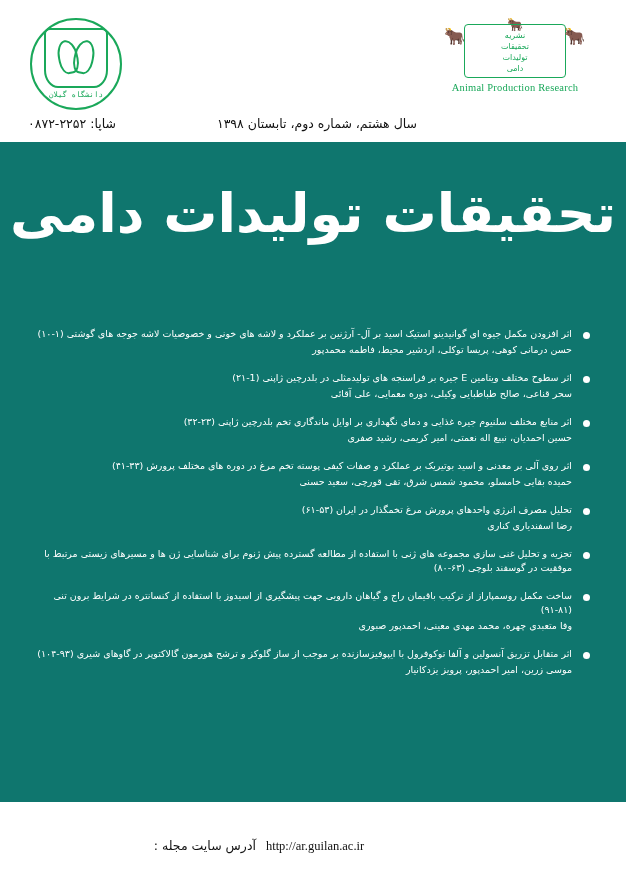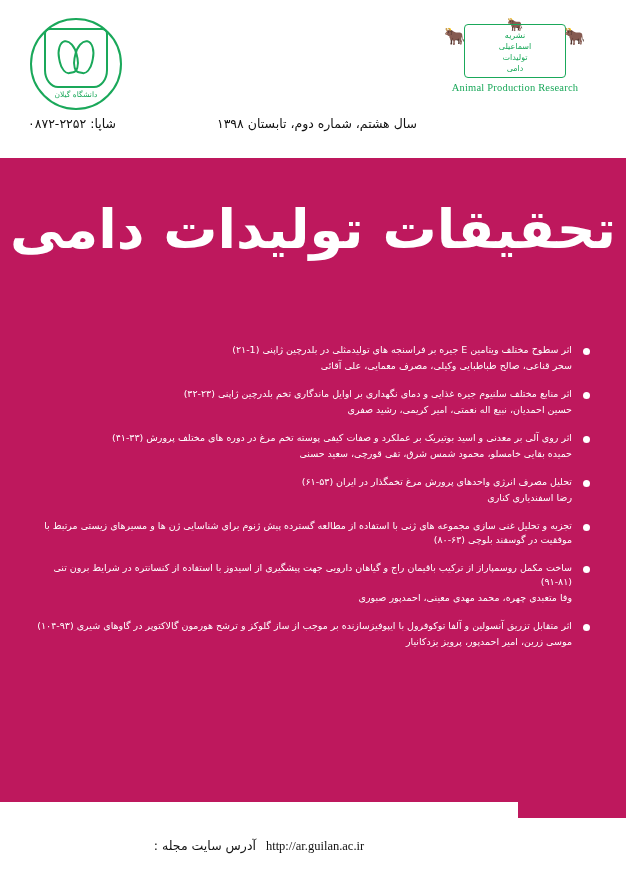--- a/index.html
+++ b/index.html
@@ -65,20 +65,21 @@
     transform: rotate(12deg);
   }
   .uni-logo .caption {
     position: absolute;
     left: 0; top: 72px;
     width: 92px;
     text-align: center;
     font-size: 7.5px;
     color: #1aa85a;
     letter-spacing: .3px;
+    font-family: Liberation Mono, monospace;
   }
 
   
   .journal-logo {
     position: absolute;
     right: 26px; top: 20px;
     width: 170px; height: 92px;
     text-align: center;
   }
   .journal-logo .jbox {
@@ -129,24 +130,24 @@
     left: 28px;
     top: 116px;
     font-size: 12.5px;
     color: #111;
     direction: rtl;
   }
 
   
   .green-block {
     position: absolute;
-    left: 0; top: 158px;
+    left: 0; top: 142px;
     width: 626px;
     height: 660px;
-    background: #be185d;
+    background: #0f766e;
   }
 
   .title-fa {
     position: absolute;
     left: 0; right: 0;
     top: 40px;
     text-align: center;
     color: #ffffff;
     font-size: 54px;
     font-weight: bold;
@@ -226,41 +227,46 @@
       <div class="caption">دانشگاه گیلان</div>
     </div>
 
     <div class="journal-logo">
       <div class="cow c">🐂</div>
       <div class="jbox"></div>
       <div class="cow l">🐂</div>
       <div class="cow r">🐂</div>
       <div class="jtxt">
         <div>نشریه</div>
-        <div>اسماعیلی</div>
+        <div>تحقیقات</div>
         <div>تولیدات</div>
         <div>دامی</div>
       </div>
       <div class="en">Animal Production Research</div>
     </div>
 
     <div class="issue-line">سال هشتم، شماره دوم، تابستان ۱۳۹۸</div>
     <div class="issn">شاپا: ۲۲۵۲-۰۸۷۲</div>
   </div>
 
   <div class="green-block">
     <div class="title-fa">تحقیقات تولیدات دامی</div>
 
     <div class="contents">
 
+      <div class="entry">
+        <span class="bullet"></span>
+        <div class="art-title">اثر افزودن مکمل جیوه ای گوانیدینو استیک اسید بر آل- آرژنین بر عملکرد و لاشه های خونی و خصوصیات لاشه جوجه های گوشتی (۱-۱۰)</div>
+        <div class="authors">حسن درمانی کوهی، پریسا توکلی، اردشیر محیط، فاطمه محمدپور</div>
+      </div>
 
       <div class="entry">
         <span class="bullet"></span>
         <div class="art-title">اثر سطوح مختلف ویتامین E جیره بر فراسنجه های تولیدمثلی در بلدرچین ژاپنی (1-۲۱)</div>
-        <div class="authors">سحر قناعی، صالح طباطبایی وکیلی، مصرف معمایی، علی آقائی</div>
+        <div class="authors">سحر قناعی، صالح طباطبایی وکیلی، دوره معمایی، علی آقائی</div>
       </div>
 
       <div class="entry">
         <span class="bullet"></span>
         <div class="art-title">اثر منابع مختلف سلنیوم جیره غذایی و دمای نگهداری بر اوایل ماندگاری تخم بلدرچین ژاپنی (۲۳-۳۲)</div>
         <div class="authors">حسین احمدیان، نبیع اله نعمتی، امیر کریمی، رشید صفری</div>
       </div>
 
       <div class="entry">
         <span class="bullet"></span>

